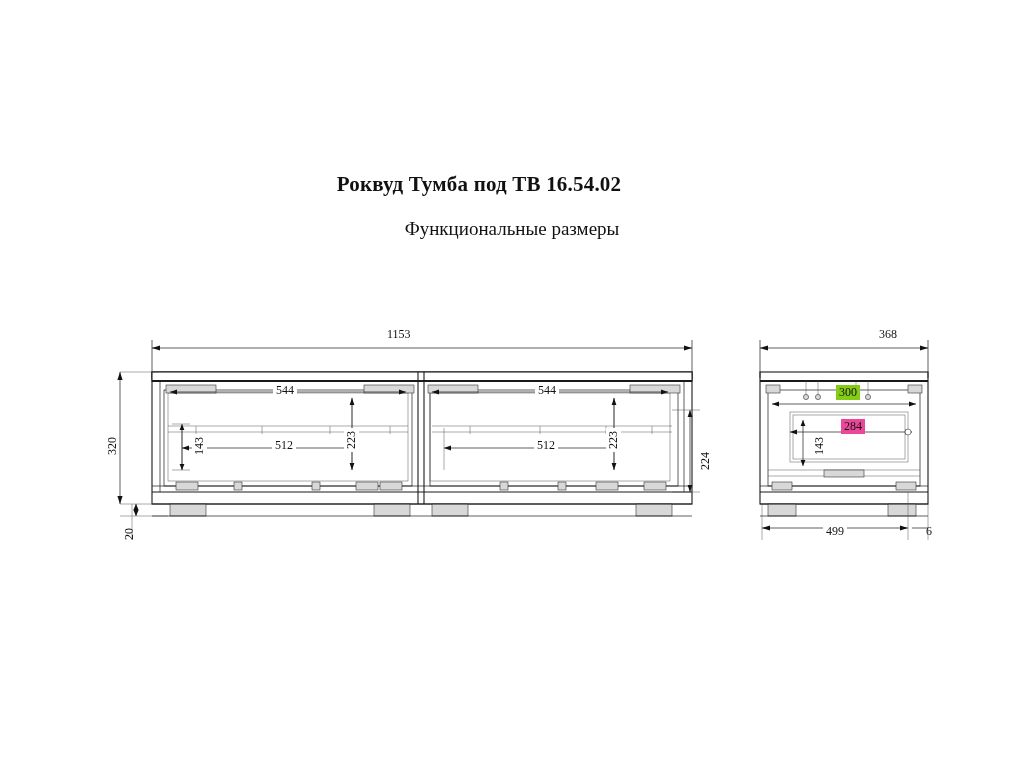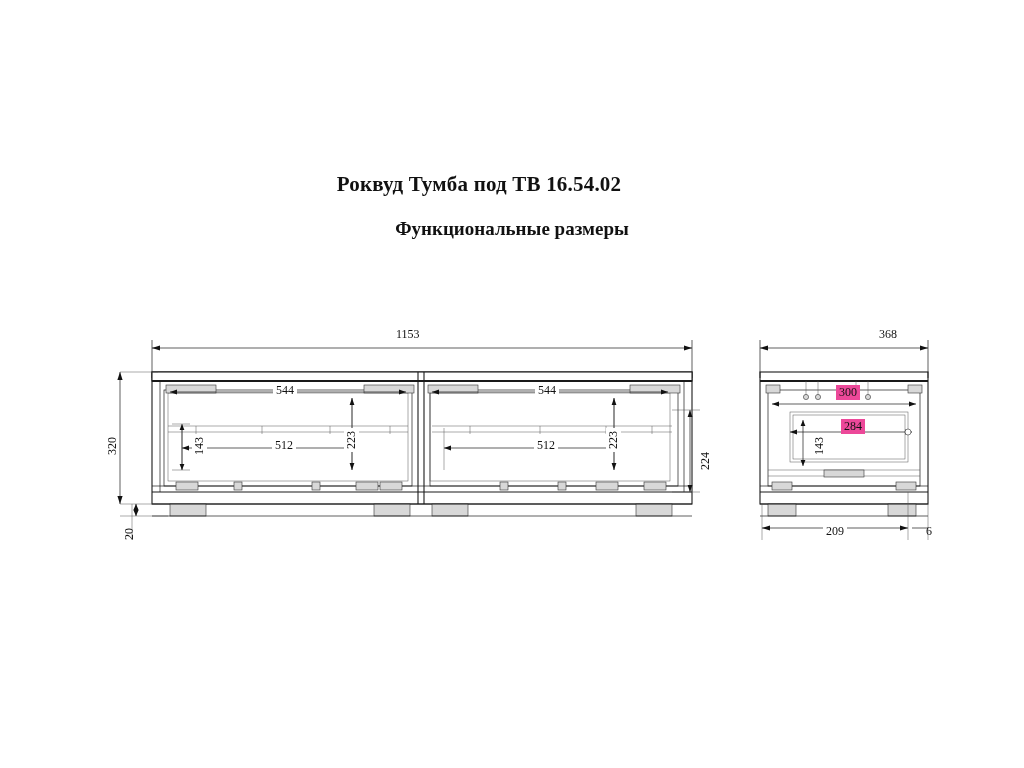--- a/index.html
+++ b/index.html
@@ -26,21 +26,21 @@
     font-weight: bold;
     letter-spacing: 0.2px;
   }
   #subtitle {
     position: absolute;
     top: 218px;
     left: 0;
     width: 1024px;
     text-align: center;
     font-size: 19px;
-    font-weight: bold;
+    font-weight: normal;
   }
   .dim {
     position: absolute;
     font-family: "Liberation Serif", serif;
     font-size: 12px;
     color: #111111;
     white-space: nowrap;
   }
   .dim.v {
     transform-origin: 0 0;
@@ -242,32 +242,32 @@
     <path class="fillblack" d="M762,528 l8,-2.6 l0,5.2 z"></path>
     <path class="fillblack" d="M908,528 l-8,-2.6 l0,5.2 z"></path>
     <line class="ln vthin" x1="762" y1="504" x2="762" y2="540"></line>
     <line class="ln vthin" x1="908" y1="492" x2="908" y2="540"></line>
 
     <line class="ln thin" x1="912" y1="528" x2="928" y2="528"></line>
     <line class="ln vthin" x1="928" y1="504" x2="928" y2="540"></line>
 
   </svg>
 
-  <div class="dim" style="left:396px; top:327px;">1153</div>
+  <div class="dim" style="left:387px; top:327px;">1153</div>
   <div class="dim" style="left:273px; top:383px; background:#fff; padding:0 3px;">544</div>
   <div class="dim" style="left:535px; top:383px; background:#fff; padding:0 3px;">544</div>
   <div class="dim" style="left:272px; top:438px; background:#fff; padding:0 3px;">512</div>
   <div class="dim" style="left:534px; top:438px; background:#fff; padding:0 3px;">512</div>
   <div class="dim v" style="left:105px; top:455px;">320</div>
   <div class="dim v" style="left:122px; top:540px;">20</div>
   <div class="dim v" style="left:344px; top:452px; background:#fff; padding:0 3px;">223</div>
   <div class="dim v" style="left:606px; top:452px; background:#fff; padding:0 3px;">223</div>
   <div class="dim v" style="left:192px; top:458px; background:#fff; padding:0 3px;">143</div>
   <div class="dim v" style="left:698px; top:470px;">224</div>
 
   <div class="dim" style="left:834px; top:327px;margin-left:45px;">368</div>
-  <div class="dim" style="left:836px; top:385px; background:#ec4899; padding:0 3px;">300</div>
+  <div class="dim" style="left:836px; top:385px; background:#84cc16; padding:0 3px;">300</div>
   <div class="dim" style="left:841px; top:419px; background:#ec4899; padding:0 3px;">284</div>
   <div class="dim v" style="left:812px; top:458px; background:#fff; padding:0 3px;">143</div>
-  <div class="dim" style="left:823px; top:524px; background:#fff; padding:0 3px;">209</div>
+  <div class="dim" style="left:823px; top:524px; background:#fff; padding:0 3px;">499</div>
   <div class="dim" style="left:926px; top:524px;">6</div>
 
 </div>
 
 </body></html>

